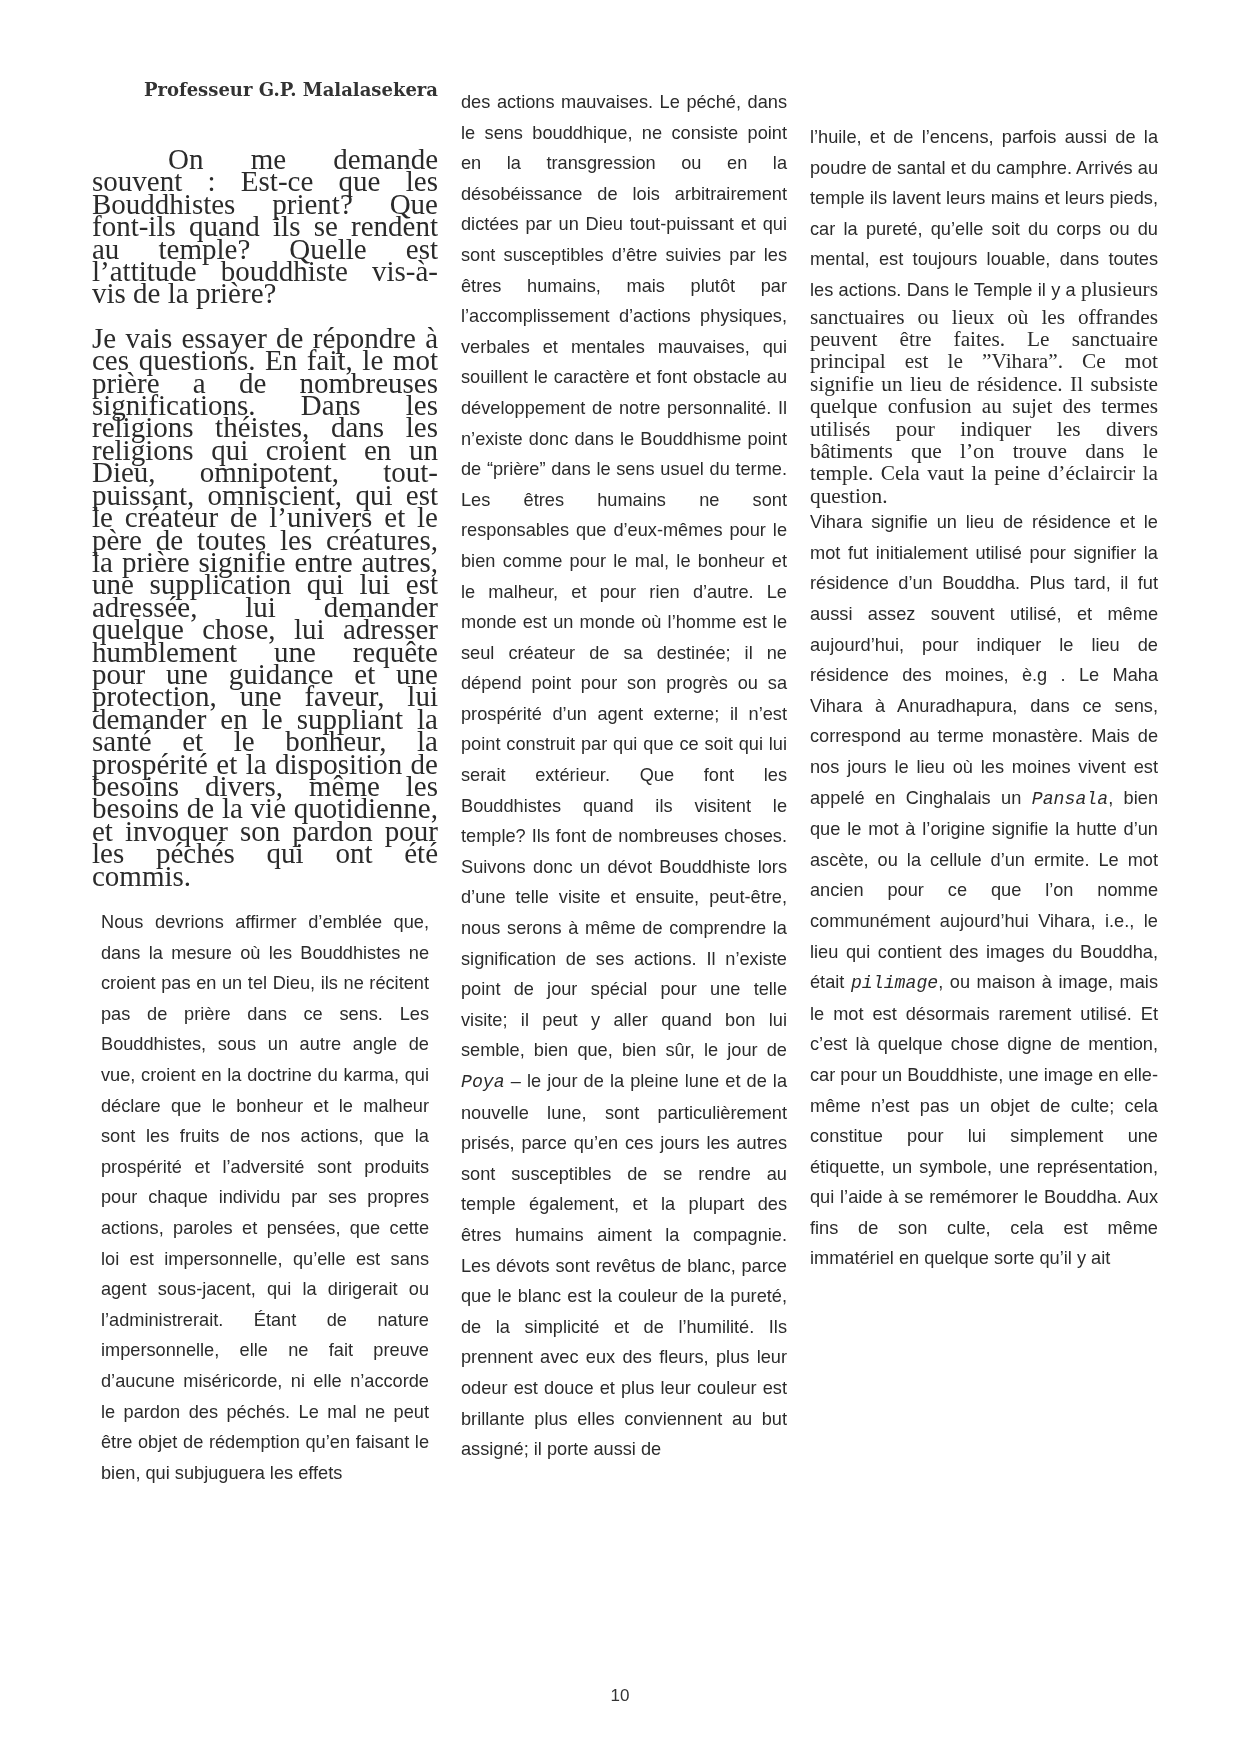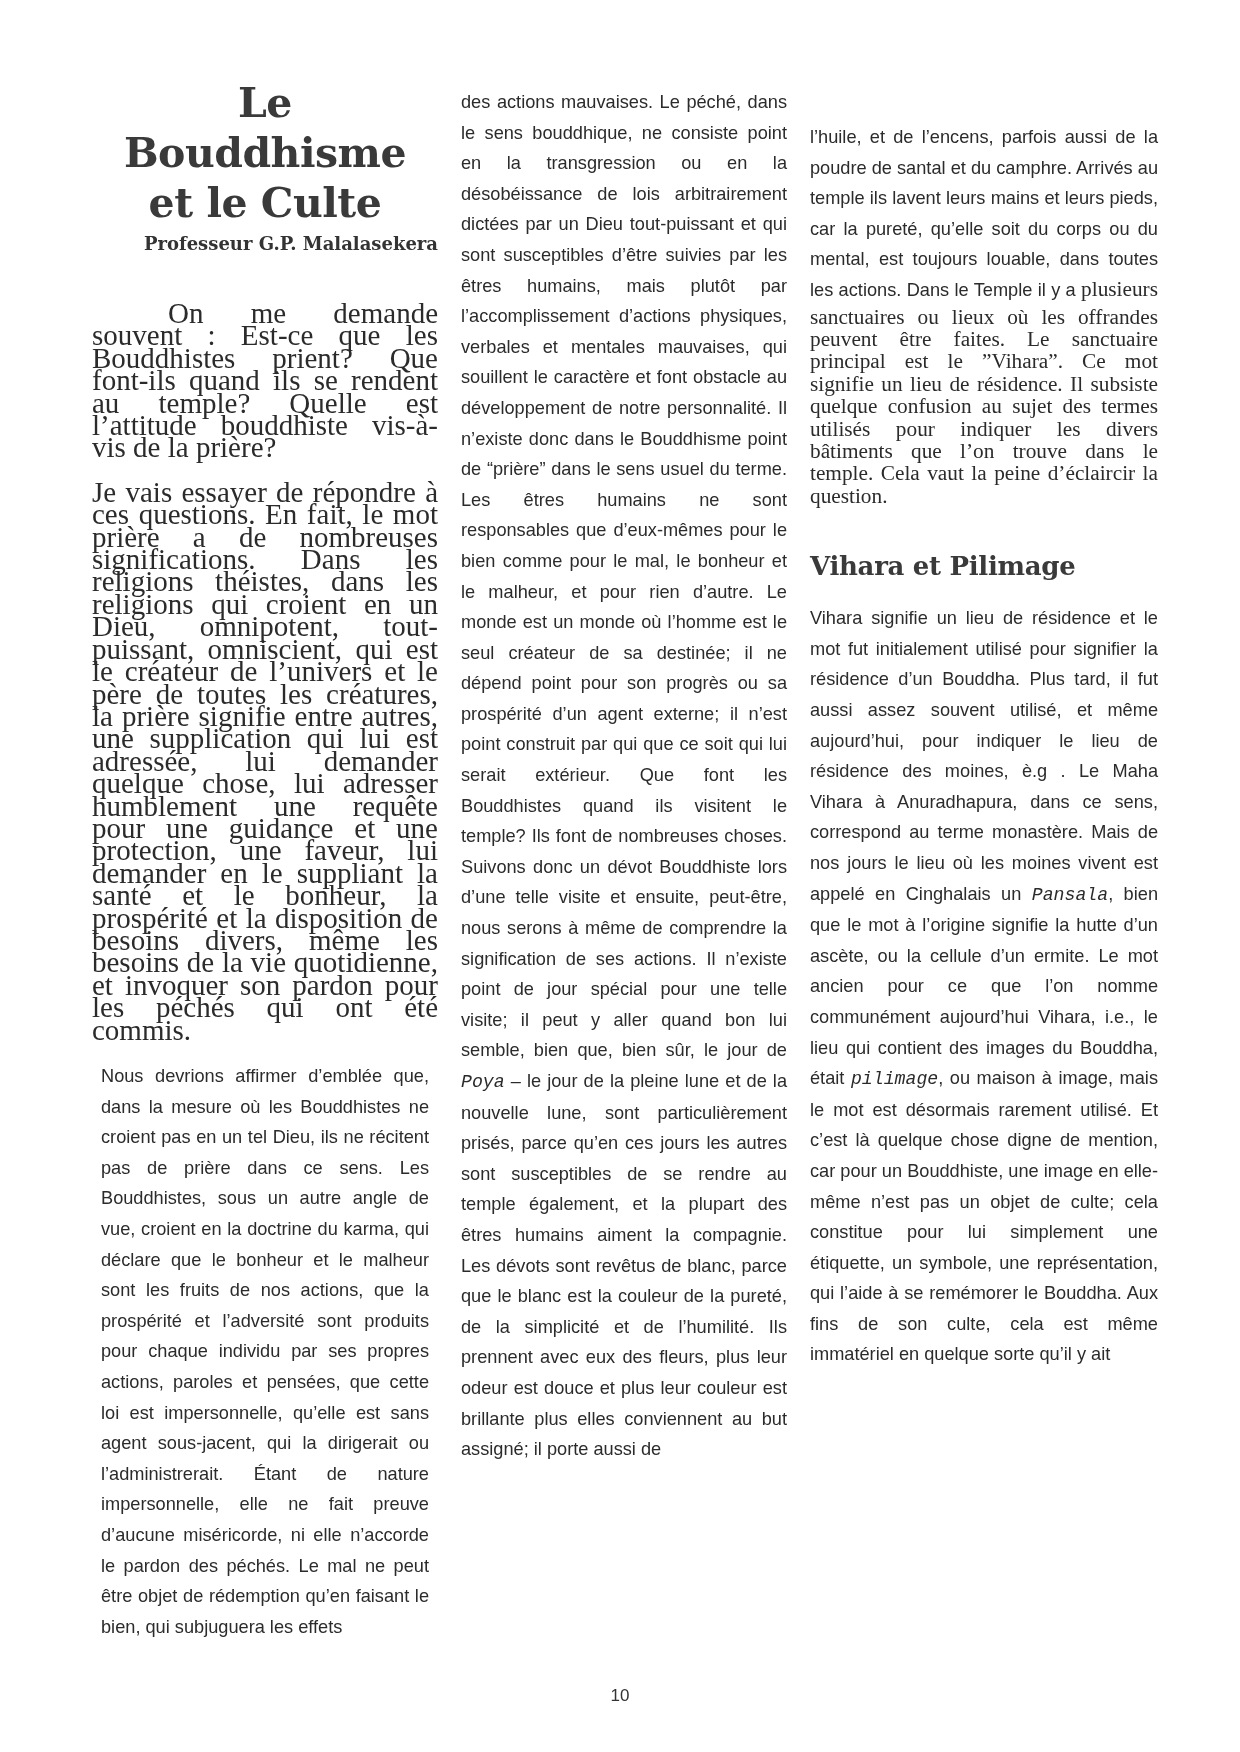--- a/index.html
+++ b/index.html
@@ -31,33 +31,28 @@
       position: absolute; top: 1686px; left: 0; width: 1240px; text-align: center;
       font-family: Liberation Sans, sans-serif; font-size: 17px; color: #333;
     }
     b { font-weight: normal; }
     i { font-style: italic; font-family: Liberation Mono, monospace; }
   </style>
 </head>
 <body>
 
 <div class="col col-left">
-  <h1 class="title">
-    <span>Le Bouddhisme</span><br>
-    <span>et le Culte</span>
-  </h1>
   <div class="author">Professeur G.P. Malalasekera</div>
   <p class="serif p-intro">On me demande souvent : Est-ce que les Bouddhistes prient? Que font-ils quand ils se rendent au temple? Quelle est l’attitude bouddhiste vis-à-vis de la prière?</p>
   <p class="serif p-gap">Je vais essayer de répondre à ces questions. En fait, le mot prière a de nombreuses significations. Dans les religions théistes, dans les religions qui croient en un Dieu, omnipotent, tout-puissant, omniscient, qui est le créateur de l’univers et le père de toutes les créatures, la prière signifie entre autres, une supplication qui lui est adressée, lui demander quelque chose, lui adresser humblement une requête pour une guidance et une protection, une faveur, lui demander en le suppliant la santé et le bonheur, la prospérité et la disposition de besoins divers, même les besoins de la vie quotidienne, et invoquer son pardon pour les péchés qui ont été commis.</p>
   <p class="sans">Nous devrions affirmer d’emblée que, dans la mesure où les Bouddhistes ne croient pas en un tel Dieu, ils ne récitent pas de prière dans ce sens. Les Bouddhistes, sous un autre angle de vue, croient en la doctrine du karma, qui déclare que le bonheur et le malheur sont les fruits de nos actions, que la prospérité et l’adversité sont produits pour chaque individu par ses propres actions, paroles et pensées, que cette loi est impersonnelle, qu’elle est sans agent sous-jacent, qui la dirigerait ou l’administrerait. Étant de nature impersonnelle, elle ne fait preuve d’aucune miséricorde, ni elle n’accorde le pardon des péchés. Le mal ne peut être objet de rédemption qu’en faisant le bien, qui subjuguera les effets</p>
 </div>
 
 <div class="col col-mid">
   <p class="sans"><span>des actions mauvaises. Le péché, dans le sens bouddhique, ne consiste point en la transgression ou en la désobéissance de lois arbitrairement dictées par un Dieu tout-puissant et qui sont susceptibles d’être suivies par les êtres humains, mais plutôt par l’accomplissement d’actions physiques, verbales et mentales mauvaises, qui souillent le caractère et font obstacle au développement de notre personnalité. Il n’existe donc dans le Bouddhisme point de “prière” dans le sens usuel du terme. Les êtres humains ne sont responsables que d’eux-mêmes pour le bien comme pour le mal, le bonheur et le malheur, et pour rien d’autre. Le monde est un monde où l’homme est le seul créateur de sa destinée; il ne dépend point pour son progrès ou sa prospérité d’un agent externe; il n’est point construit par qui que ce soit qui lui serait extérieur. Que font les Bouddhistes quand ils visitent le temple? Ils font de nombreuses choses. Suivons donc un dévot Bouddhiste lors d’une telle visite et ensuite, peut-être, nous serons à même de comprendre la signification de ses actions. Il n’existe point de jour spécial pour une telle visite; il peut y aller quand bon lui semble, bien que, bien sûr, le jour de </span><i>Poya</i><span> – le jour de la pleine lune et de la nouvelle lune, sont particulièrement prisés, parce qu’en ces jours les autres sont susceptibles de se rendre au temple également, et la plupart des êtres humains aiment la compagnie. Les dévots sont revêtus de blanc, parce que le blanc est la couleur de la pureté, de la simplicité et de l’humilité. Ils prennent avec eux des fleurs, plus leur odeur est douce et plus leur couleur est brillante plus elles conviennent au but assigné; il porte aussi de</span></p>
 </div>
 
 <div class="col col-right">
   <p style="margin:0;text-align:justify;"><span class="right-sans" style="display:inline;">l’huile, et de l’encens, parfois aussi de la poudre de santal et du camphre. Arrivés au temple ils lavent leurs mains et leurs pieds, car la pureté, qu’elle soit du corps ou du mental, est toujours louable, dans toutes les actions. Dans le Temple il y a </span><span class="right-serif" style="display:inline;">plusieurs sanctuaires ou lieux où les offrandes peuvent être faites. Le sanctuaire principal est le ”Vihara”. Ce mot signifie un lieu de résidence. Il subsiste quelque confusion au sujet des termes utilisés pour indiquer les divers bâtiments que l’on trouve dans le temple. Cela vaut la peine d’éclaircir la question.</span></p>
-  <h2 class="h2">Vihara et Pilimage</h2>
   <p class="right-sans"><b>Vihara</b><span> signifie un lieu de résidence et le mot fut initialement utilisé pour signifier la résidence d’un Bouddha. Plus tard, il fut aussi assez souvent utilisé, et même aujourd’hui, pour indiquer le lieu de résidence des moines, è.g . Le Maha Vihara à Anuradhapura, dans ce sens, correspond au terme monastère. Mais de nos jours le lieu où les moines vivent est appelé en Cinghalais un </span><i>Pansala</i><span>, bien que le mot à l’origine signifie la hutte d’un ascète, ou la cellule d’un ermite. Le mot ancien pour ce que l’on nomme communément aujourd’hui Vihara, i.e., le lieu qui contient des images du Bouddha, était </span><i>pilimage</i><span>, ou maison à image, mais le mot est désormais rarement utilisé. Et c’est là quelque chose digne de mention, car pour un Bouddhiste, une image en elle-même n’est pas un objet de culte; cela constitue pour lui simplement une étiquette, un symbole, une représentation, qui l’aide à se remémorer le Bouddha. Aux fins de son culte, cela est même immatériel en quelque sorte qu’il y ait</span></p>
 </div>
 
 <div class="page-number">10</div>
 
 </body></html>

